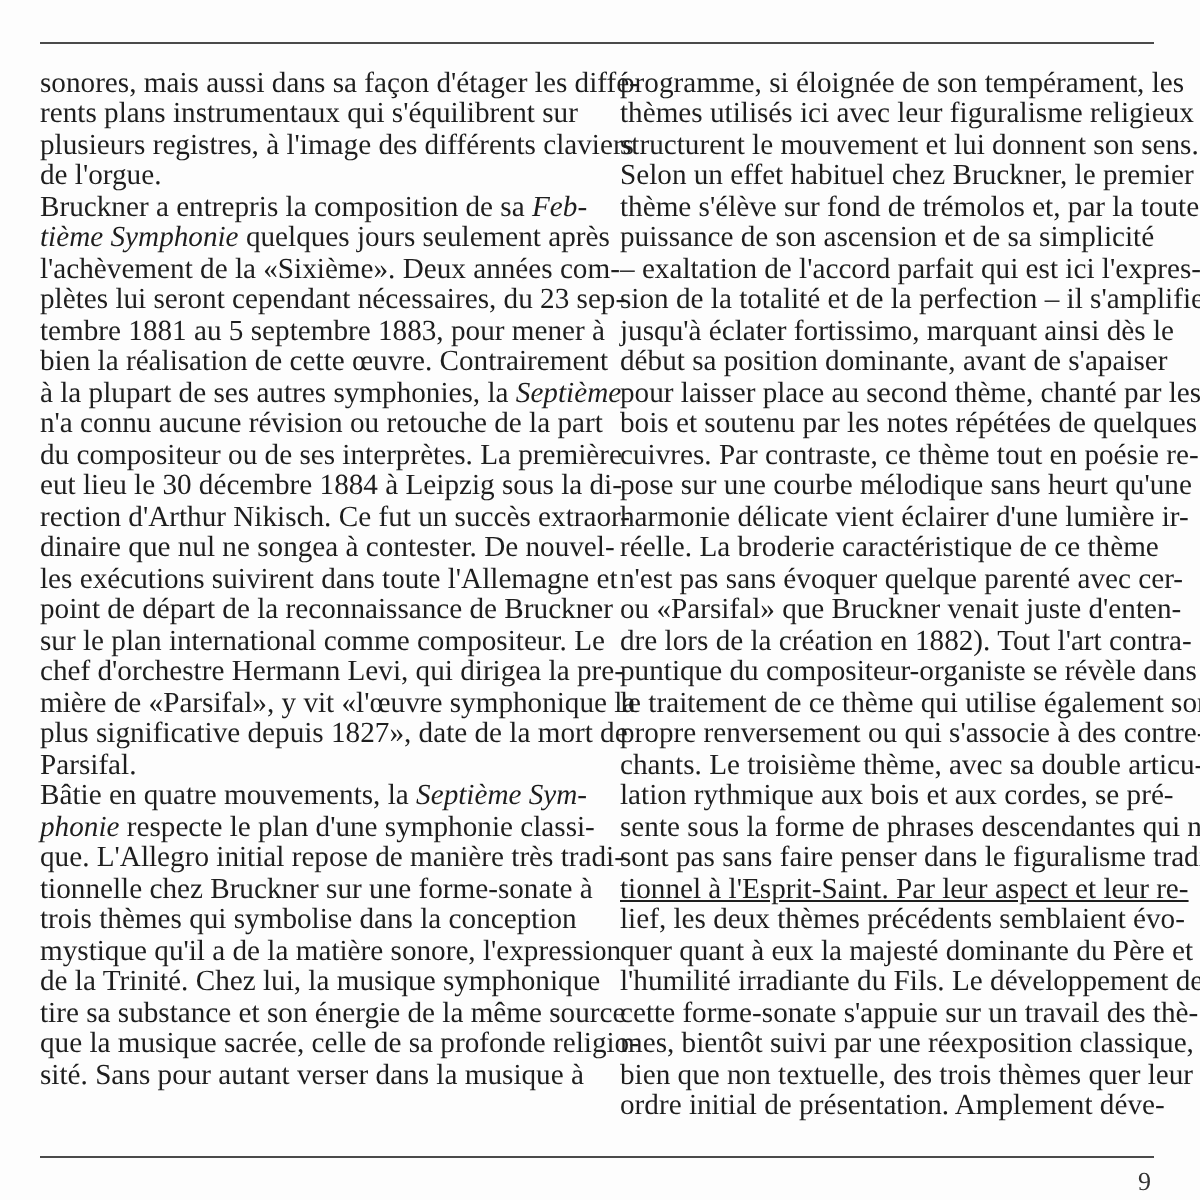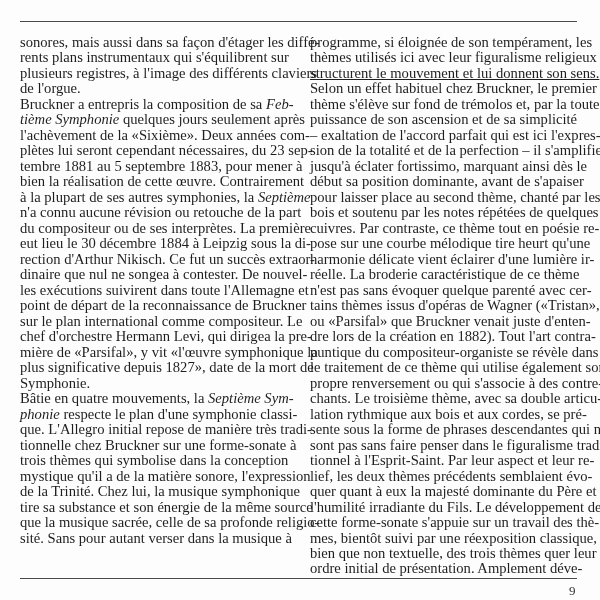--- a/index.html
+++ b/index.html
@@ -43,61 +43,60 @@
       <span class="ln" style="height: 15.4857px;">du compositeur ou de ses interprètes. La première</span>
       <span class="ln" style="height: 15.4857px;">eut lieu le 30 décembre 1884 à Leipzig sous la di-</span>
       <span class="ln" style="height: 15.4857px;">rection d'Arthur Nikisch. Ce fut un succès extraor-</span>
       <span class="ln" style="height: 15.4857px;">dinaire que nul ne songea à contester. De nouvel-</span>
       <span class="ln" style="height: 15.4857px;">les exécutions suivirent dans toute l'Allemagne et</span>
       <span class="ln" style="height: 15.4857px;">point de départ de la reconnaissance de Bruckner</span>
       <span class="ln" style="height: 15.4857px;">sur le plan international comme compositeur. Le</span>
       <span class="ln" style="height: 15.4857px;">chef d'orchestre Hermann Levi, qui dirigea la pre-</span>
       <span class="ln" style="height: 15.4857px;">mière de «Parsifal», y vit «l'œuvre symphonique la</span>
       <span class="ln" style="height: 15.4857px;">plus significative depuis 1827», date de la mort de</span>
-      <span class="ln last" style="height: 15.4857px;">Symphonie.</span>
+      <span class="ln last" style="height: 15.4857px;">Parsifal.</span>
       <span class="ln" style="height: 15.4857px;">Bâtie en quatre mouvements, la <i>Septième Sym-</i></span>
       <span class="ln" style="height: 15.4857px;"><i>phonie</i> respecte le plan d'une symphonie classi-</span>
       <span class="ln" style="height: 15.4857px;">que. L'Allegro initial repose de manière très tradi-</span>
       <span class="ln" style="height: 15.4857px;">tionnelle chez Bruckner sur une forme-sonate à</span>
       <span class="ln" style="height: 15.4857px;">trois thèmes qui symbolise dans la conception</span>
       <span class="ln" style="height: 15.4857px;">mystique qu'il a de la matière sonore, l'expression</span>
       <span class="ln" style="height: 15.4857px;">de la Trinité. Chez lui, la musique symphonique</span>
       <span class="ln" style="height: 15.4857px;">tire sa substance et son énergie de la même source</span>
       <span class="ln" style="height: 15.4857px;">que la musique sacrée, celle de sa profonde religio-</span>
       <span class="ln last" style="height: 15.4857px;">sité. Sans pour autant verser dans la musique à</span>
     </div>
   <div class="col right" id="col-right" style="line-height: 15.4857px;">
       <span class="ln" style="height: 15.4857px;">programme, si éloignée de son tempérament, les</span>
       <span class="ln" style="height: 15.4857px;">thèmes utilisés ici avec leur figuralisme religieux</span>
-      <span class="ln" style="height: 15.4857px; text-decoration: underline;">structurent le mouvement et lui donnent son sens.</span>
+      <span class="ln" style="height: 15.4857px;">structurent le mouvement et lui donnent son sens.</span>
       <span class="ln" style="height: 15.4857px;">Selon un effet habituel chez Bruckner, le premier</span>
       <span class="ln" style="height: 15.4857px;">thème s'élève sur fond de trémolos et, par la toute-</span>
       <span class="ln" style="height: 15.4857px;">puissance de son ascension et de sa simplicité</span>
       <span class="ln" style="height: 15.4857px;">– exaltation de l'accord parfait qui est ici l'expres-</span>
       <span class="ln" style="height: 15.4857px;">sion de la totalité et de la perfection – il s'amplifie</span>
       <span class="ln" style="height: 15.4857px;">jusqu'à éclater fortissimo, marquant ainsi dès le</span>
       <span class="ln" style="height: 15.4857px;">début sa position dominante, avant de s'apaiser</span>
       <span class="ln" style="height: 15.4857px;">pour laisser place au second thème, chanté par les</span>
       <span class="ln" style="height: 15.4857px;">bois et soutenu par les notes répétées de quelques</span>
       <span class="ln" style="height: 15.4857px;">cuivres. Par contraste, ce thème tout en poésie re-</span>
-      <span class="ln" style="height: 15.4857px;">pose sur une courbe mélodique tire heurt qu'une</span>
+      <span class="ln" style="height: 15.4857px;">pose sur une courbe mélodique sans heurt qu'une</span>
       <span class="ln" style="height: 15.4857px;">harmonie délicate vient éclairer d'une lumière ir-</span>
       <span class="ln" style="height: 15.4857px;">réelle. La broderie caractéristique de ce thème</span>
       <span class="ln" style="height: 15.4857px;">n'est pas sans évoquer quelque parenté avec cer-</span>
-      <span class="ln" style="height: 15.4857px;">tains thèmes issus d'opéras de Wagner («Tristan»,</span>
       <span class="ln" style="height: 15.4857px;">ou «Parsifal» que Bruckner venait juste d'enten-</span>
       <span class="ln" style="height: 15.4857px;">dre lors de la création en 1882). Tout l'art contra-</span>
       <span class="ln" style="height: 15.4857px;">puntique du compositeur-organiste se révèle dans</span>
       <span class="ln" style="height: 15.4857px;">le traitement de ce thème qui utilise également son</span>
       <span class="ln" style="height: 15.4857px;">propre renversement ou qui s'associe à des contre-</span>
       <span class="ln" style="height: 15.4857px;">chants. Le troisième thème, avec sa double articu-</span>
       <span class="ln" style="height: 15.4857px;">lation rythmique aux bois et aux cordes, se pré-</span>
       <span class="ln" style="height: 15.4857px;">sente sous la forme de phrases descendantes qui ne</span>
       <span class="ln" style="height: 15.4857px;">sont pas sans faire penser dans le figuralisme tradi-</span>
-      <span class="ln" style="height: 15.4857px;">tionnel à l'Esprit-Saint. Par leur aspect et leur re-</span>
+      <span class="ln" style="height: 15.4857px; text-decoration: underline;">tionnel à l'Esprit-Saint. Par leur aspect et leur re-</span>
       <span class="ln" style="height: 15.4857px;">lief, les deux thèmes précédents semblaient évo-</span>
       <span class="ln" style="height: 15.4857px;">quer quant à eux la majesté dominante du Père et</span>
       <span class="ln" style="height: 15.4857px;">l'humilité irradiante du Fils. Le développement de</span>
       <span class="ln" style="height: 15.4857px;">cette forme-sonate s'appuie sur un travail des thè-</span>
       <span class="ln" style="height: 15.4857px;">mes, bientôt suivi par une réexposition classique,</span>
       <span class="ln" style="height: 15.4857px;">bien que non textuelle, des trois thèmes quer leur</span>
       <span class="ln" style="height: 15.4857px;">ordre initial de présentation. Amplement déve-</span>
     </div>
 
   <div class="rule bottom"></div>

